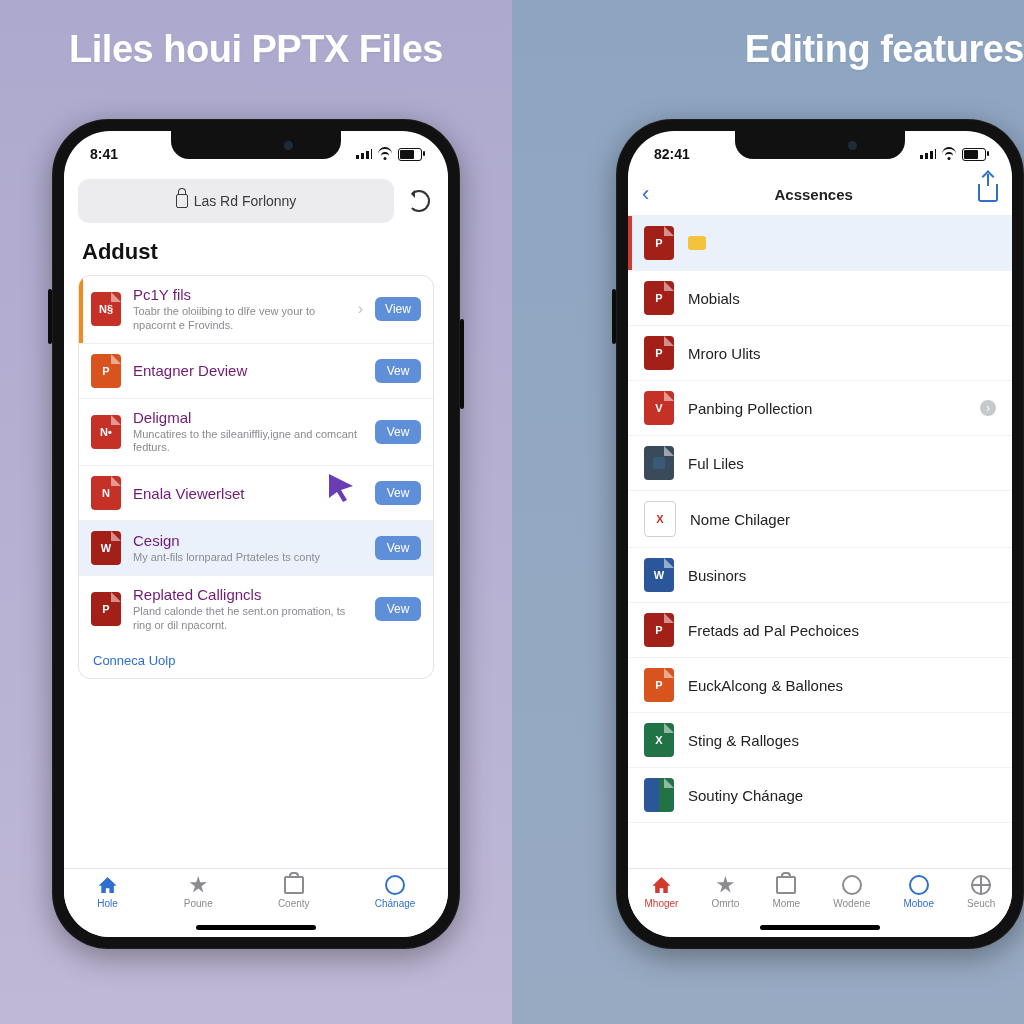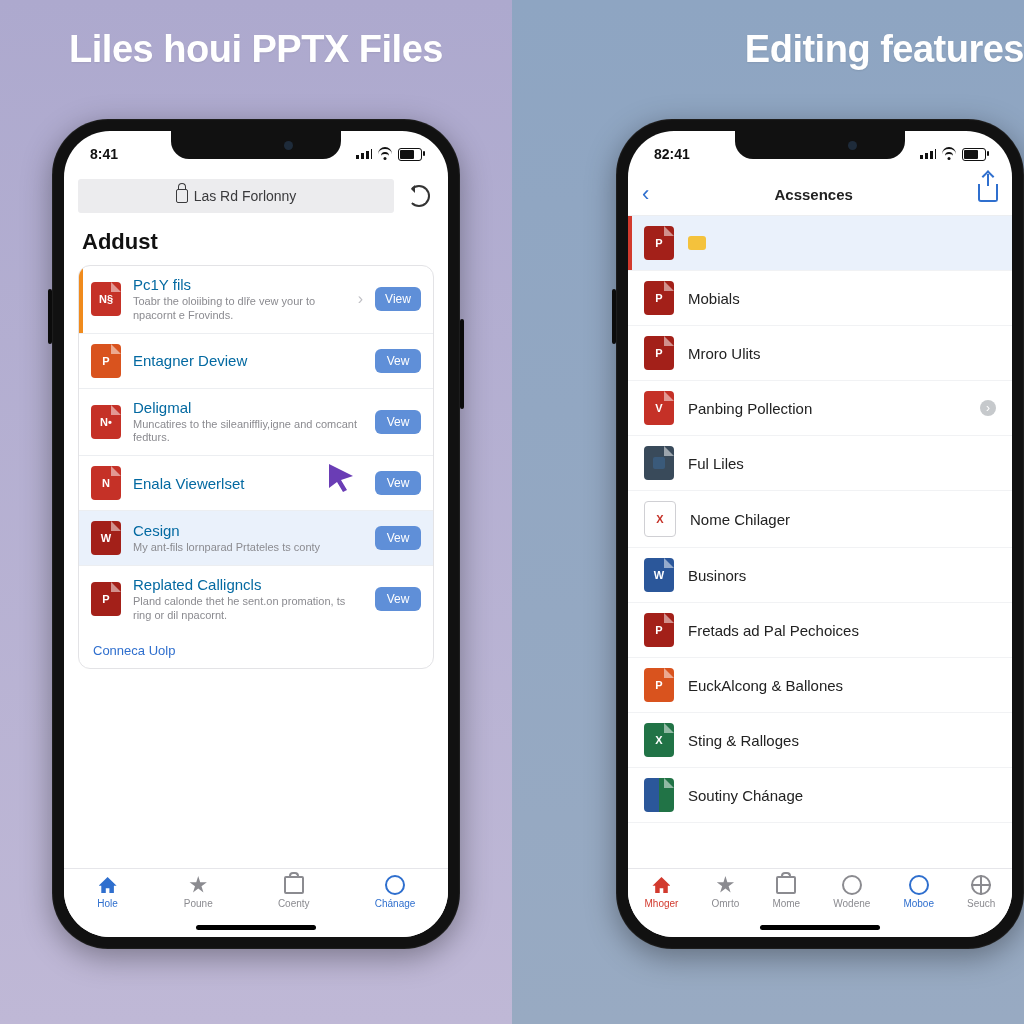--- a/index.html
+++ b/index.html
@@ -113,21 +113,21 @@
   .wifi-icon { width:14px;height:14px; position:relative;}
   .wifi-icon::before{content:"";position:absolute;inset:0;border:2px solid #111;border-bottom:none;border-left:none;border-right:none;border-radius:14px 14px 0 0;}
   .wifi-icon::after{content:"";position:absolute;left:3px;right:3px;top:5px;height:5px;border:2px solid #111;border-bottom:none;border-left:none;border-right:none;border-radius:10px 10px 0 0;}
   .wifi-dot{position:absolute;bottom:1px;left:50%;transform:translateX(-50%);width:3px;height:3px;background:#111;border-radius:50%;}
   .batt-icon{width:22px;height:11px;border:1.5px solid #111;border-radius:3px;position:relative;}
   .batt-icon::after{content:"";position:absolute;right:-4px;top:2px;width:2px;height:5px;background:#111;border-radius:1px;}
   .batt-icon::before{content:"";position:absolute;left:1px;top:1px;bottom:1px;width:14px;background:#111;border-radius:1px;}
 
   
   .urlbar-row{display:flex;align-items:center;gap:10px;padding:6px 14px 10px 14px;}
-  .urlbar{flex:1;height:34px;background:#ececee;border-radius:3px;display:flex;align-items:center;justify-content:center;gap:6px;color:#3a3a3c;font-size:14px;}
+  .urlbar{flex:1;height:44px;background:#ececee;border-radius:11px;display:flex;align-items:center;justify-content:center;gap:6px;color:#3a3a3c;font-size:14px;}
   .lock-icon{width:10px;height:12px;border:1.5px solid #3a3a3c;border-radius:2px;position:relative;}
   .lock-icon::before{content:"";position:absolute;top:-7px;left:1px;right:1px;height:6px;border:1.5px solid #3a3a3c;border-bottom:none;border-radius:6px 6px 0 0;}
   .reload-btn{width:30px;height:30px;border-radius:50%;display:flex;align-items:center;justify-content:center;color:#333;}
   .reload-icon{width:18px;height:18px;border:2px solid #333;border-left-color:transparent;border-radius:50%;position:relative;}
   .reload-icon::after{content:"";position:absolute;top:-2px;left:-3px;border:4px solid transparent;border-right-color:#333;}
 
   
   .section-title{font-size:22px;font-weight:700;color:#111;padding:6px 18px 10px 18px;}
   .card{margin:0 14px;border:1px solid #e3e3e6;border-radius:12px;overflow:hidden;}
   .file-row{display:flex;align-items:center;gap:12px;padding:10px 12px;border-top:1px solid #eceef1;position:relative;}
@@ -136,21 +136,21 @@
   .file-row.sel{background:#eaf1fb;}
   .doc-icon{width:30px;height:34px;border-radius:4px;display:flex;align-items:center;justify-content:center;color:#fff;font-size:11px;font-weight:700;position:relative;flex-shrink:0;}
   .doc-icon::after{content:"";position:absolute;top:0;right:0;border:5px solid rgba(255,255,255,0.5);border-top-color:transparent;border-right-color:transparent;}
   .ic-red{background:#c53127;}
   .ic-orange{background:#d9531e;}
   .ic-darkred{background:#a32019;}
   .ic-word{background:#2b579a;}
   .ic-green{background:#217346;}
   .ic-img{background:#394a5a;}
   .file-main{flex:1;min-width:0;}
-  .file-title{font-size:15px;color:#0369a1;font-weight:500;}
+  .file-title{font-size:15px;color:#701a75;font-weight:500;}
   .file-sub{font-size:11px;color:#8b8b90;line-height:1.25;margin-top:2px;}
   .view-btn{background:#5f8fd8;color:#fff;font-size:12px;font-weight:500;border:none;border-radius:6px;padding:5px 10px;min-width:46px;text-align:center;}
   .chev{color:#c0c0c5;font-size:16px;margin-left:-4px;}
   .link-row{padding:10px 14px;color:#2f6fce;font-size:13px;}
 
   .cursor-arrow{position:absolute;width:0;height:0;z-index:7;}
   .cursor-arrow svg{position:absolute;top:-6px;left:-6px;}
 
   
   .navbar{height:42px;display:flex;align-items:center;justify-content:space-between;padding:0 14px;border-bottom:1px solid #eceef1;}

